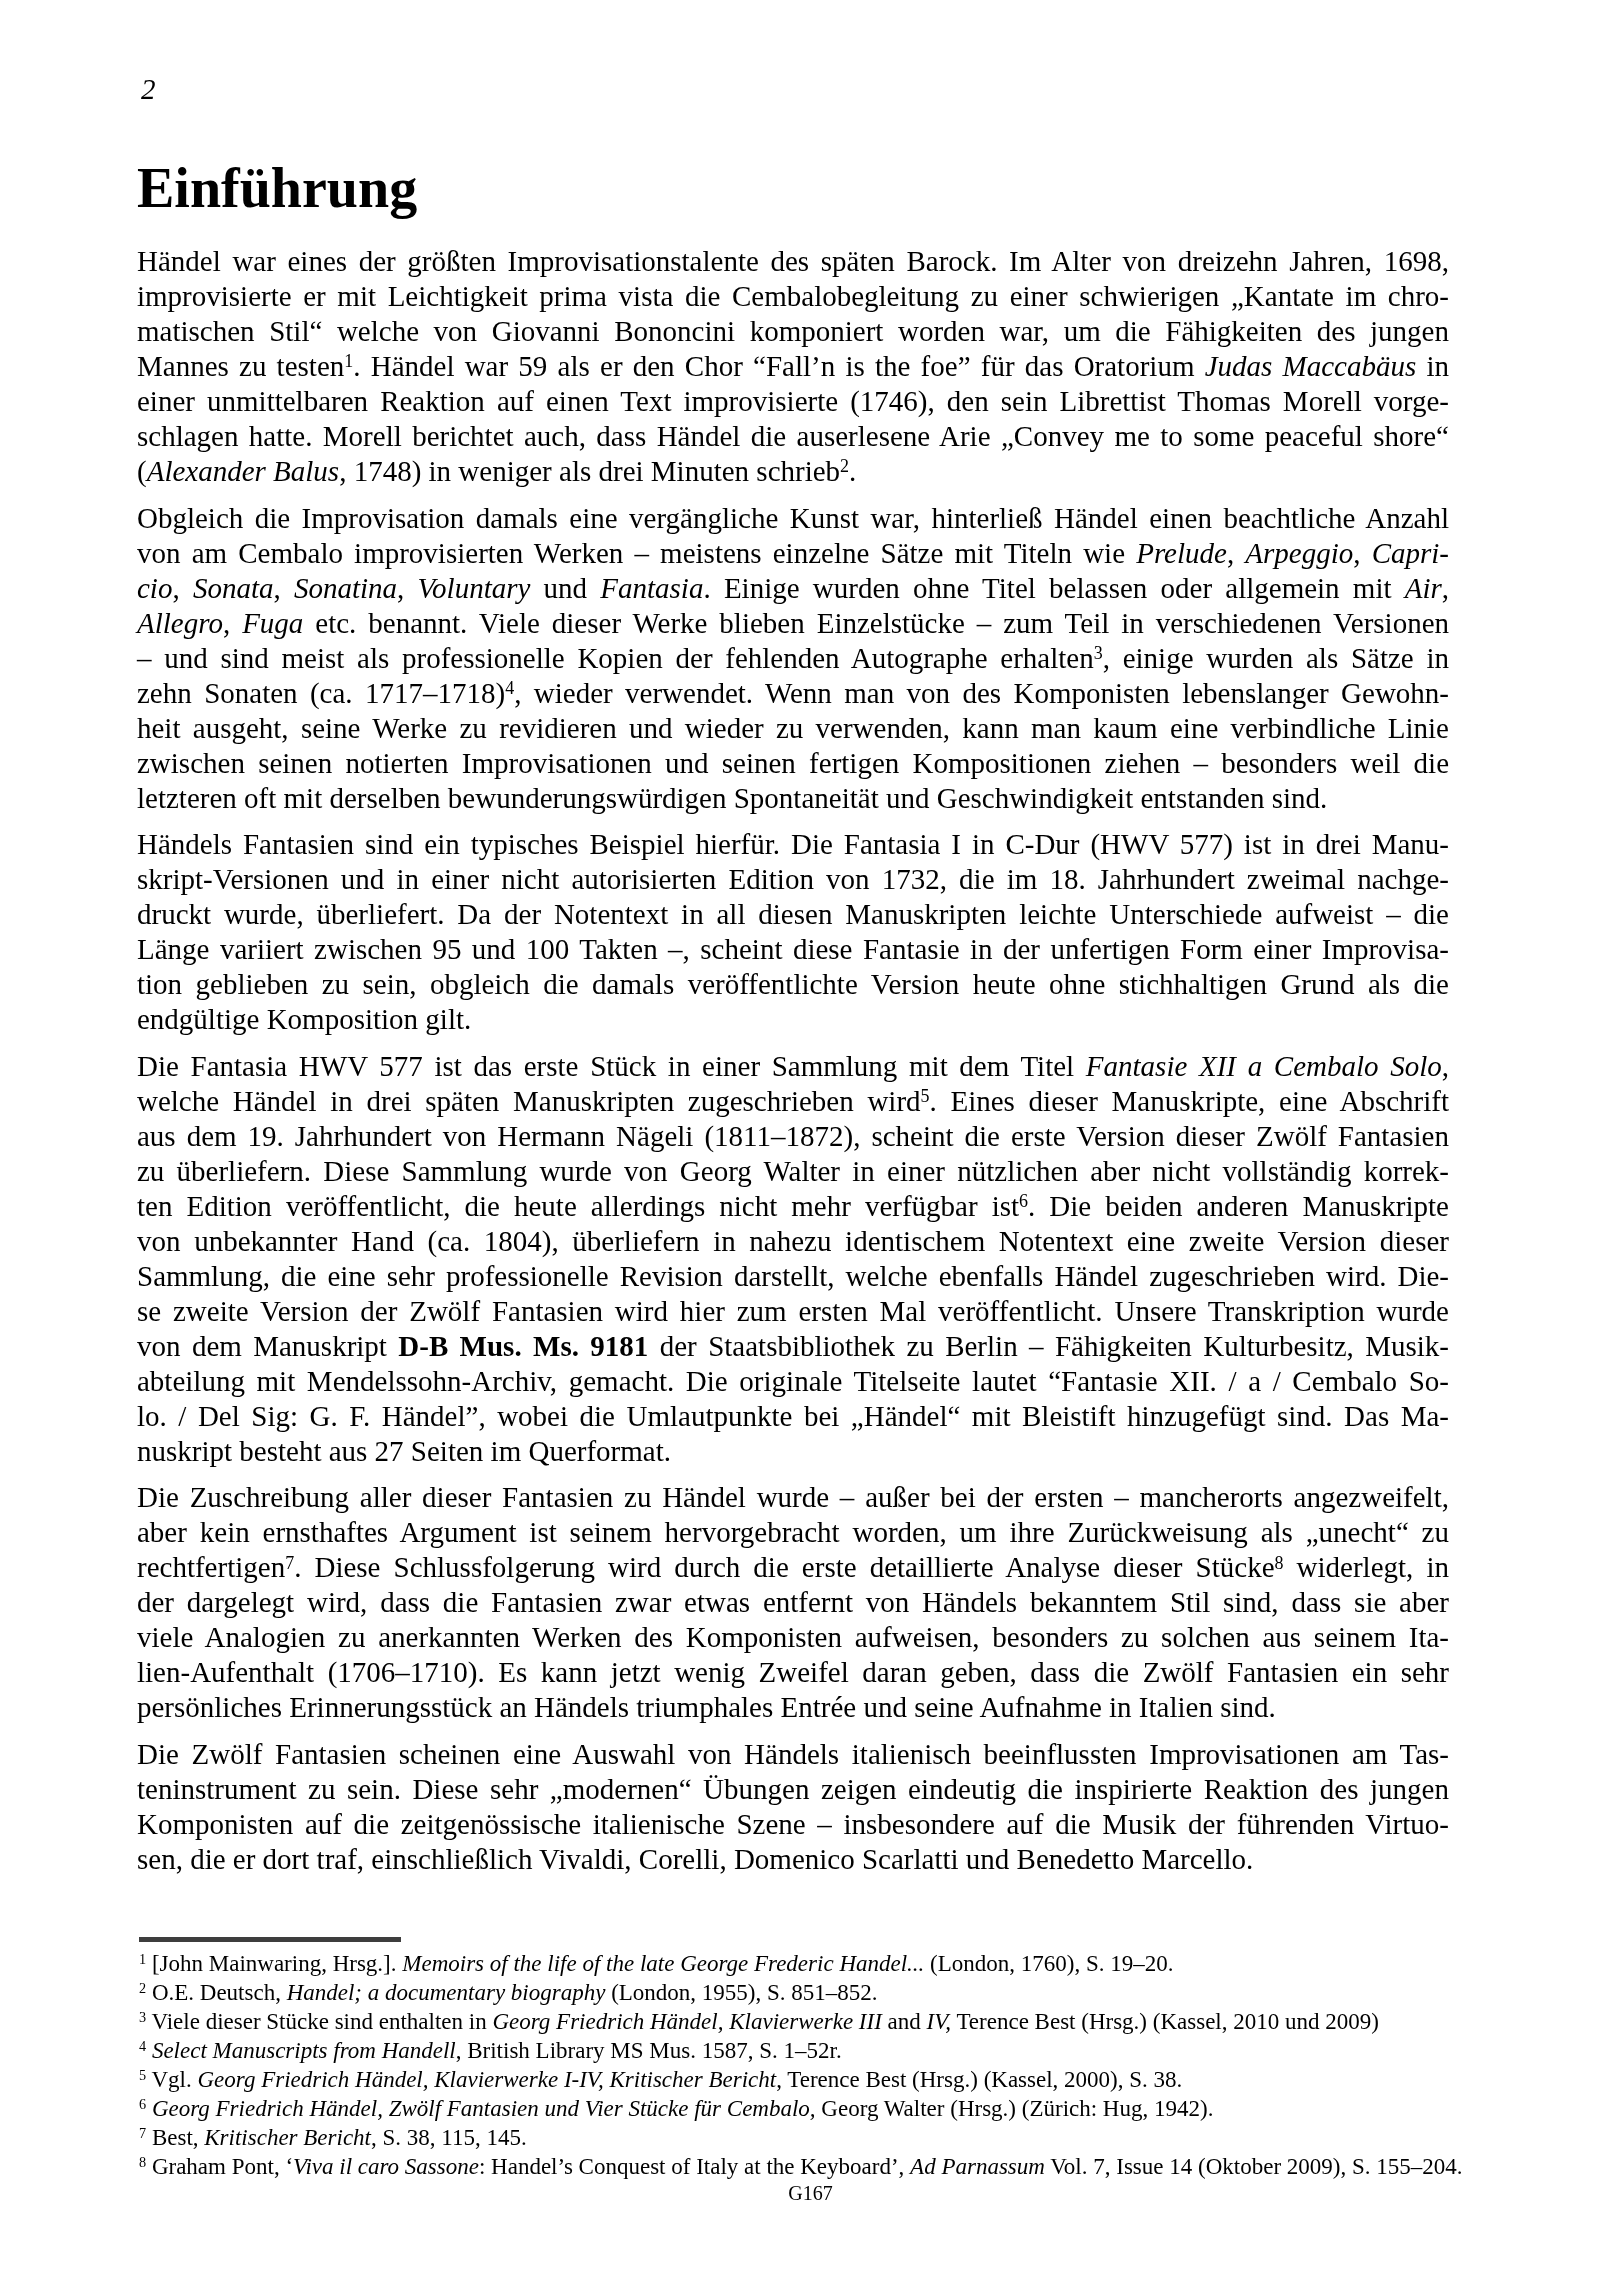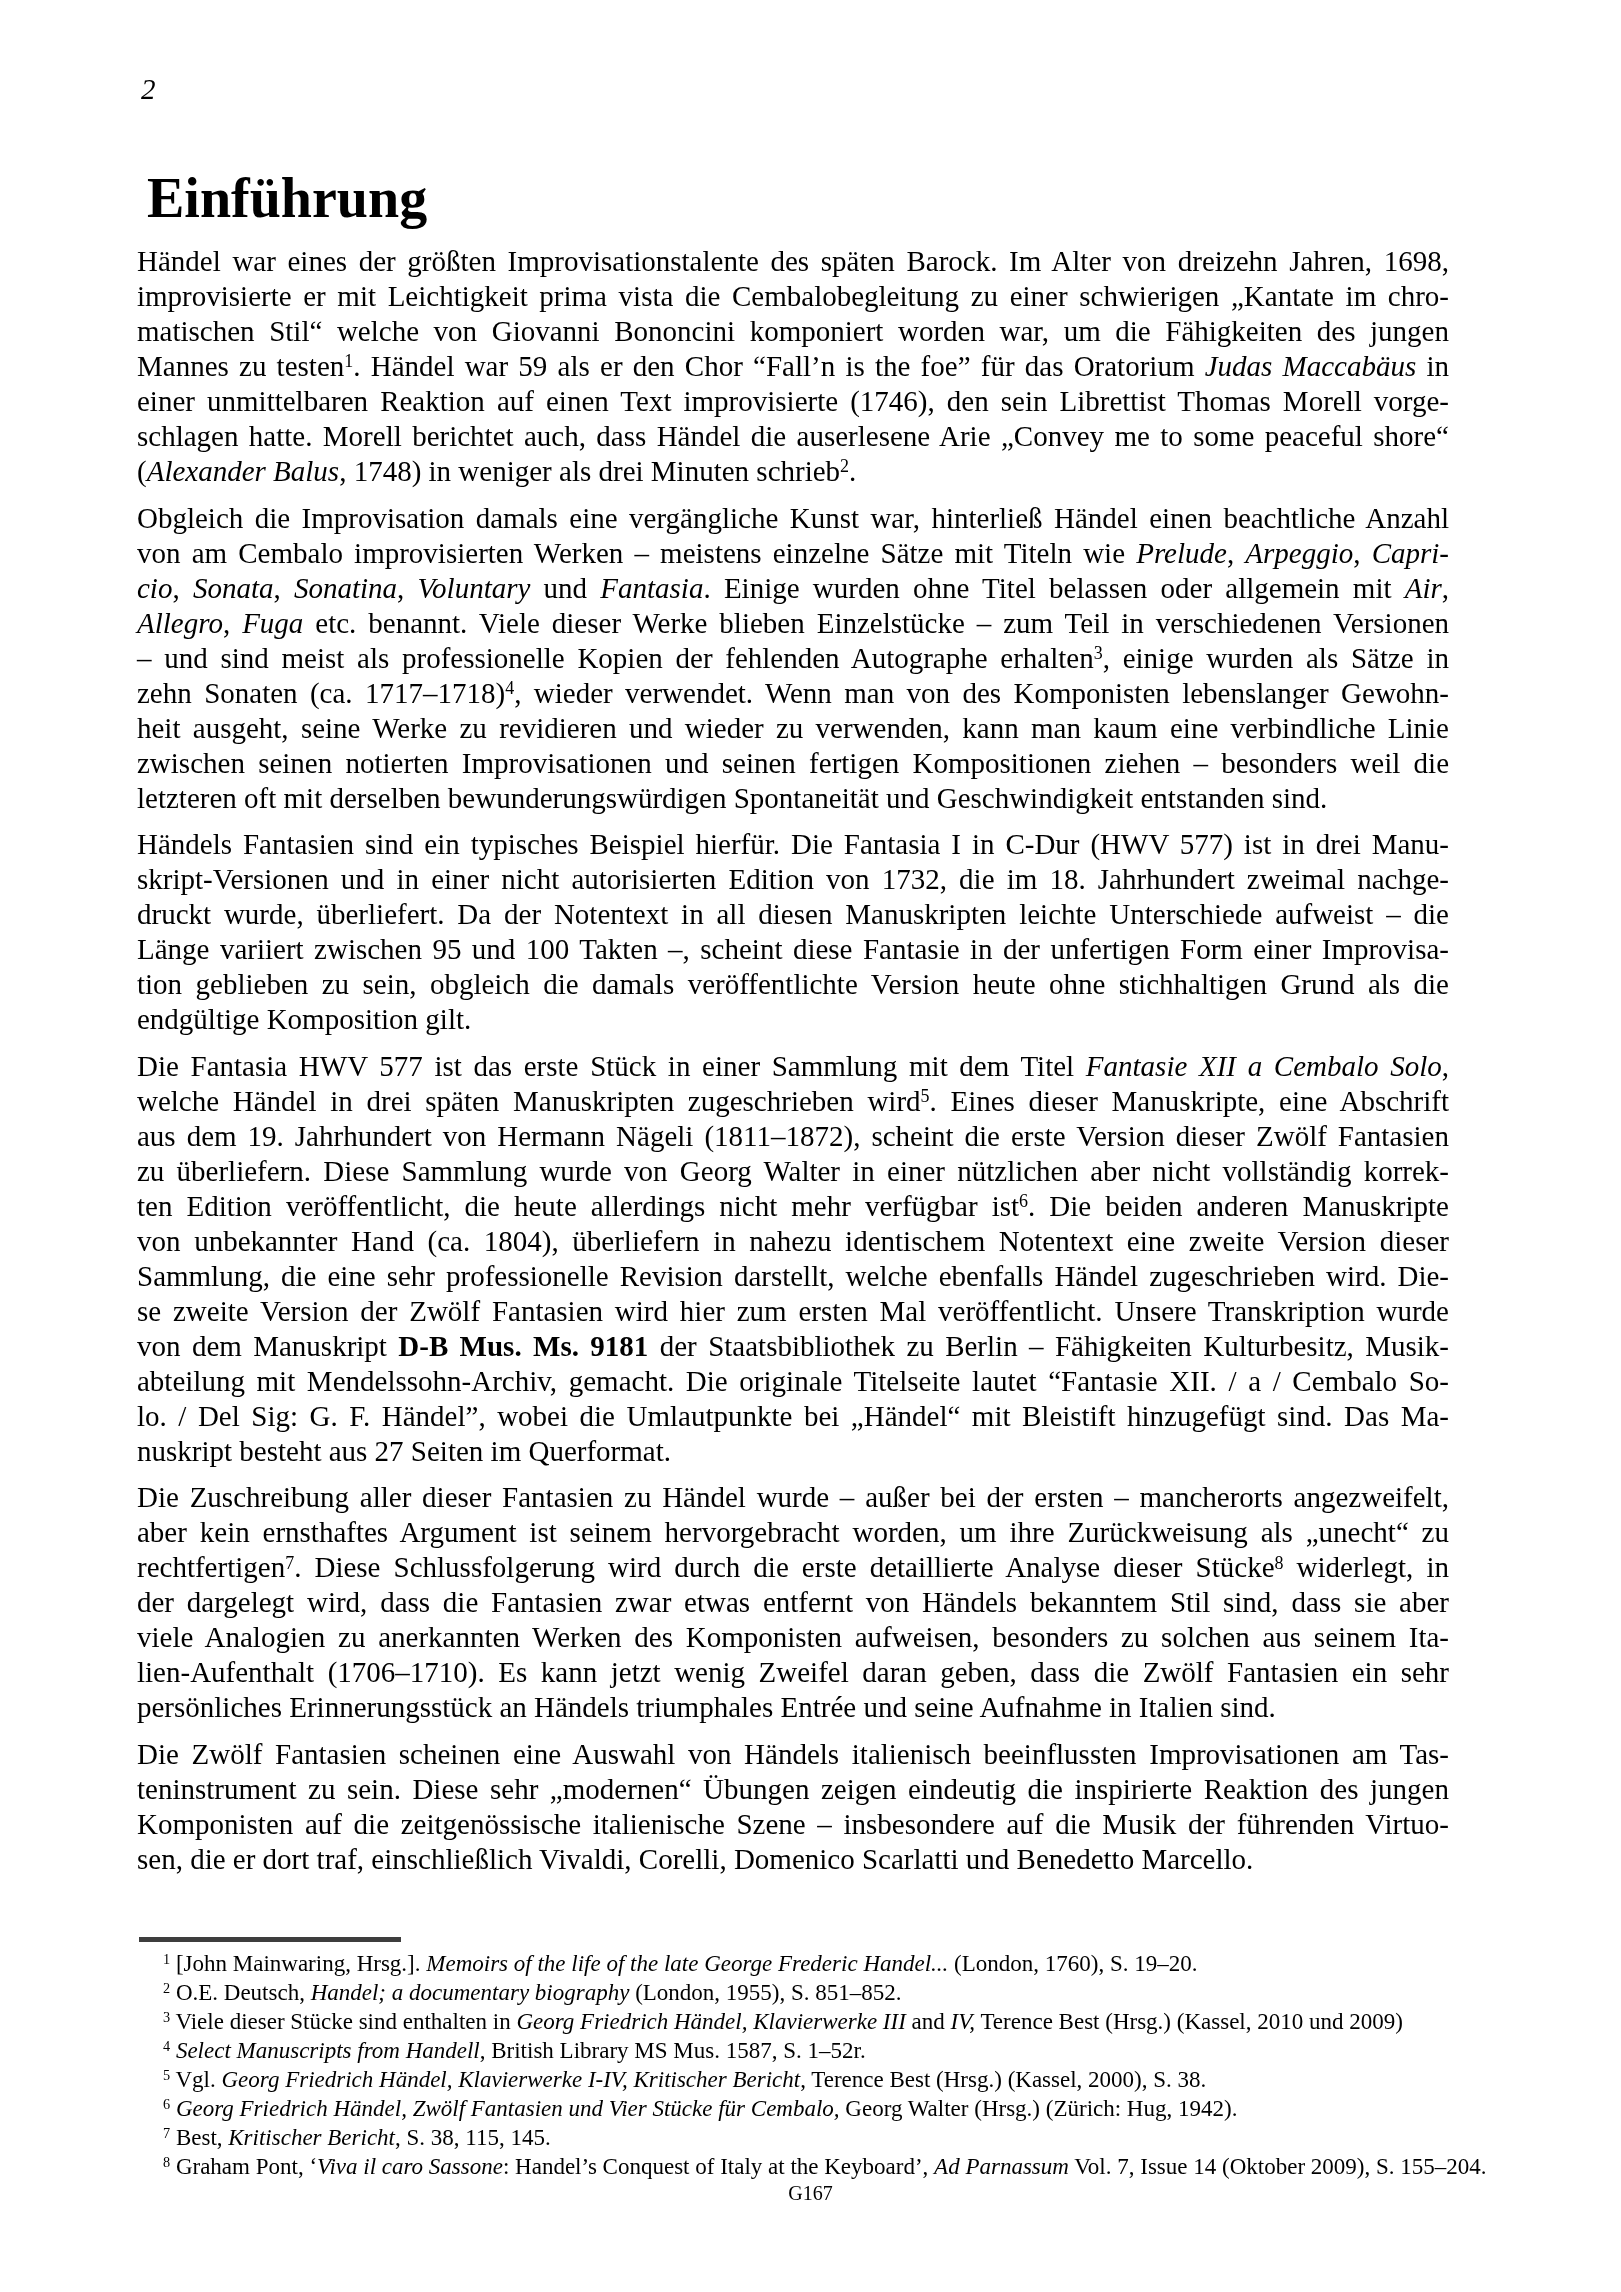--- a/index.html
+++ b/index.html
@@ -10,30 +10,30 @@
   .chapter-title{position:absolute;left:137px;top:156px;font-size:56px;font-weight:bold;letter-spacing:0px;}
   .body-text{position:absolute;left:123px;top:244px;width:1312px;margin-left:14px;}
   .para{margin:0 0 11.6px 0;}
   .tline{font-size:29px;line-height:35px;text-align:justify;text-align-last:justify;white-space:normal;}
   .tline.lastline{text-align-last:left;}
   .rg{font-style:normal;}
   .it{font-style:italic;}
   .bd{font-weight:bold;}
   .sup{font-size:0.62em;position:relative;top:-0.48em;line-height:0;}
   .fnsep{position:absolute;left:139px;top:1937px;width:262px;height:4.5px;background:#3e3e3e;}
-  .footnotes{position:absolute;left:139px;top:1949px;width:1433px;margin-left:24px;}
+  .footnotes{position:absolute;left:139px;top:1949px;width:1433px;}
   .fnline{font-size:23px;line-height:29px;white-space:nowrap;text-align:left;}
   .plate{position:absolute;left:0;right:0;top:2182px;text-align:center;font-size:20px;}
 </style>
 </head>
 <body>
 
 <div class="page">
   <div class="pagenum">2</div>
-  <h1 class="chapter-title" style="margin:10px;">Einführung</h1>
+  <h1 class="chapter-title" style="margin:0;">Einführung</h1>
   <div class="body-text">
       <div class="para">
         <div class="tline"><span class="rg">Händel war eines der größten Improvisationstalente des späten Barock. Im Alter von dreizehn Jahren, 1698,</span></div>
         <div class="tline"><span class="rg">improvisierte er mit Leichtigkeit prima vista die Cembalobegleitung zu einer schwierigen „Kantate im chro-</span></div>
         <div class="tline"><span class="rg">matischen Stil“ welche von Giovanni Bononcini komponiert worden war, um die Fähigkeiten des jungen</span></div>
         <div class="tline"><span class="rg">Mannes zu testen</span><span class="sup">1</span><span class="rg">. Händel war 59 als er den Chor “Fall’n is the foe” für das Oratorium </span><span class="it">Judas Maccabäus</span><span class="rg"> in</span></div>
         <div class="tline"><span class="rg">einer unmittelbaren Reaktion auf einen Text improvisierte (1746), den sein Librettist Thomas Morell vorge-</span></div>
         <div class="tline"><span class="rg">schlagen hatte. Morell berichtet auch, dass Händel die auserlesene Arie „Convey me to some peaceful shore“</span></div>
         <div class="tline lastline"><span class="rg">(</span><span class="it">Alexander Balus</span><span class="rg">, 1748) in weniger als drei Minuten schrieb</span><span class="sup">2</span><span class="rg">.</span></div>
       </div>

